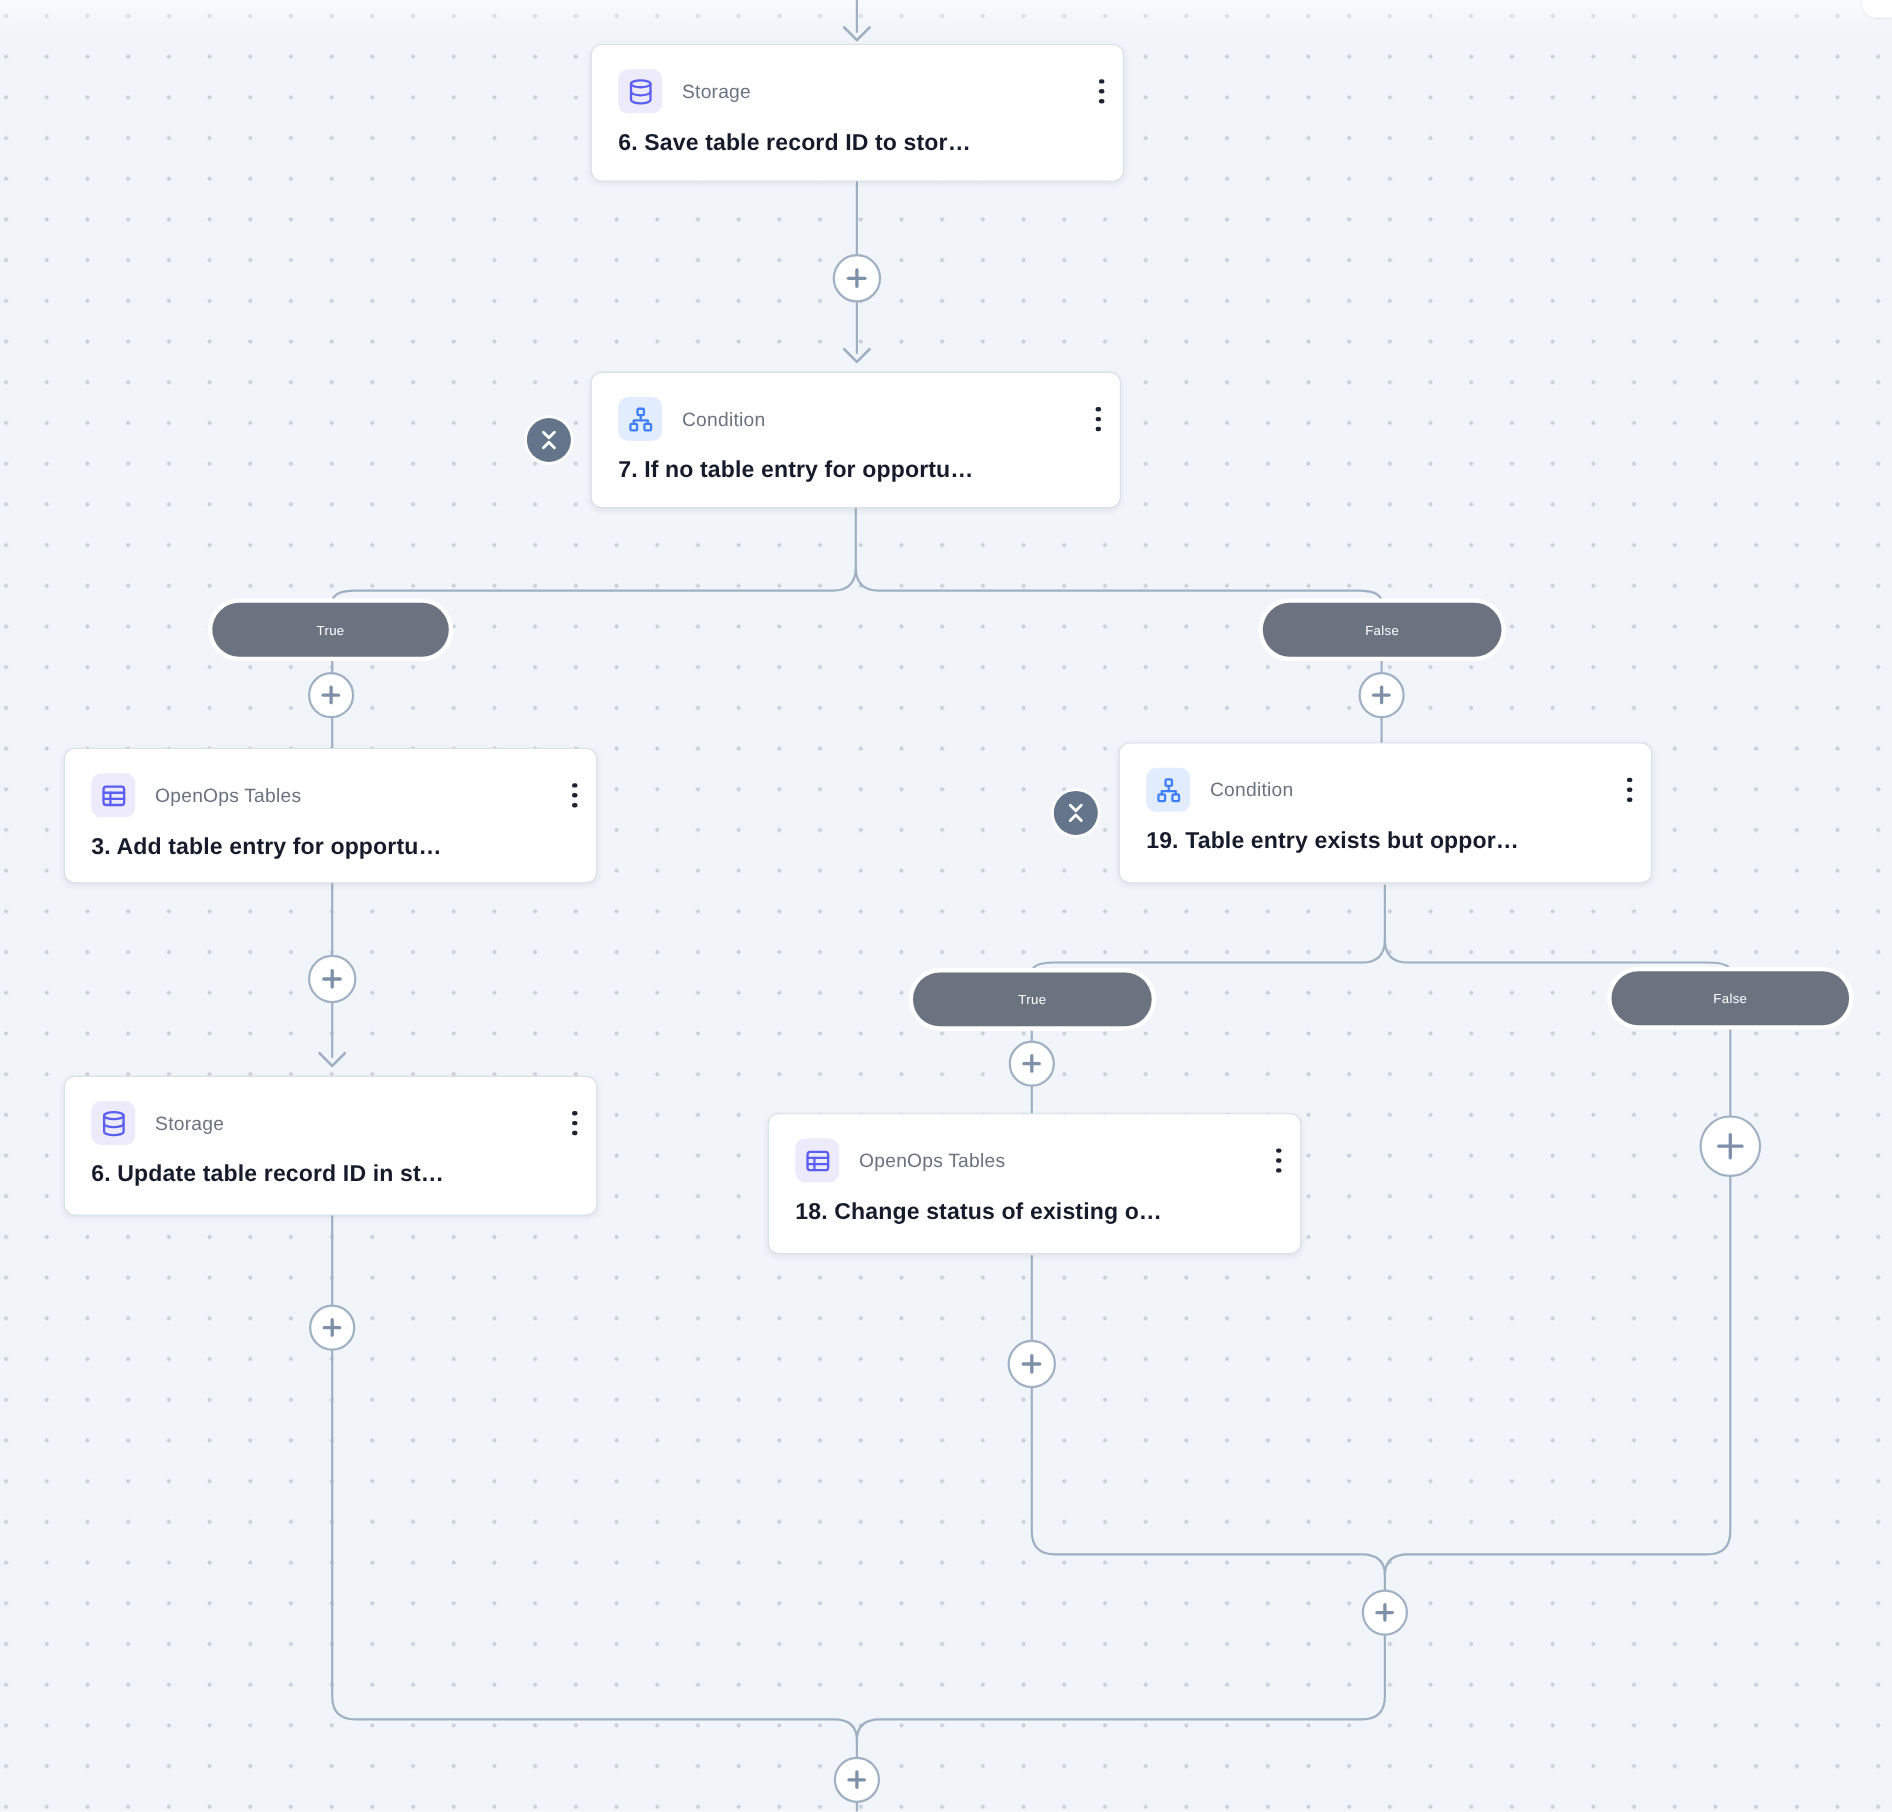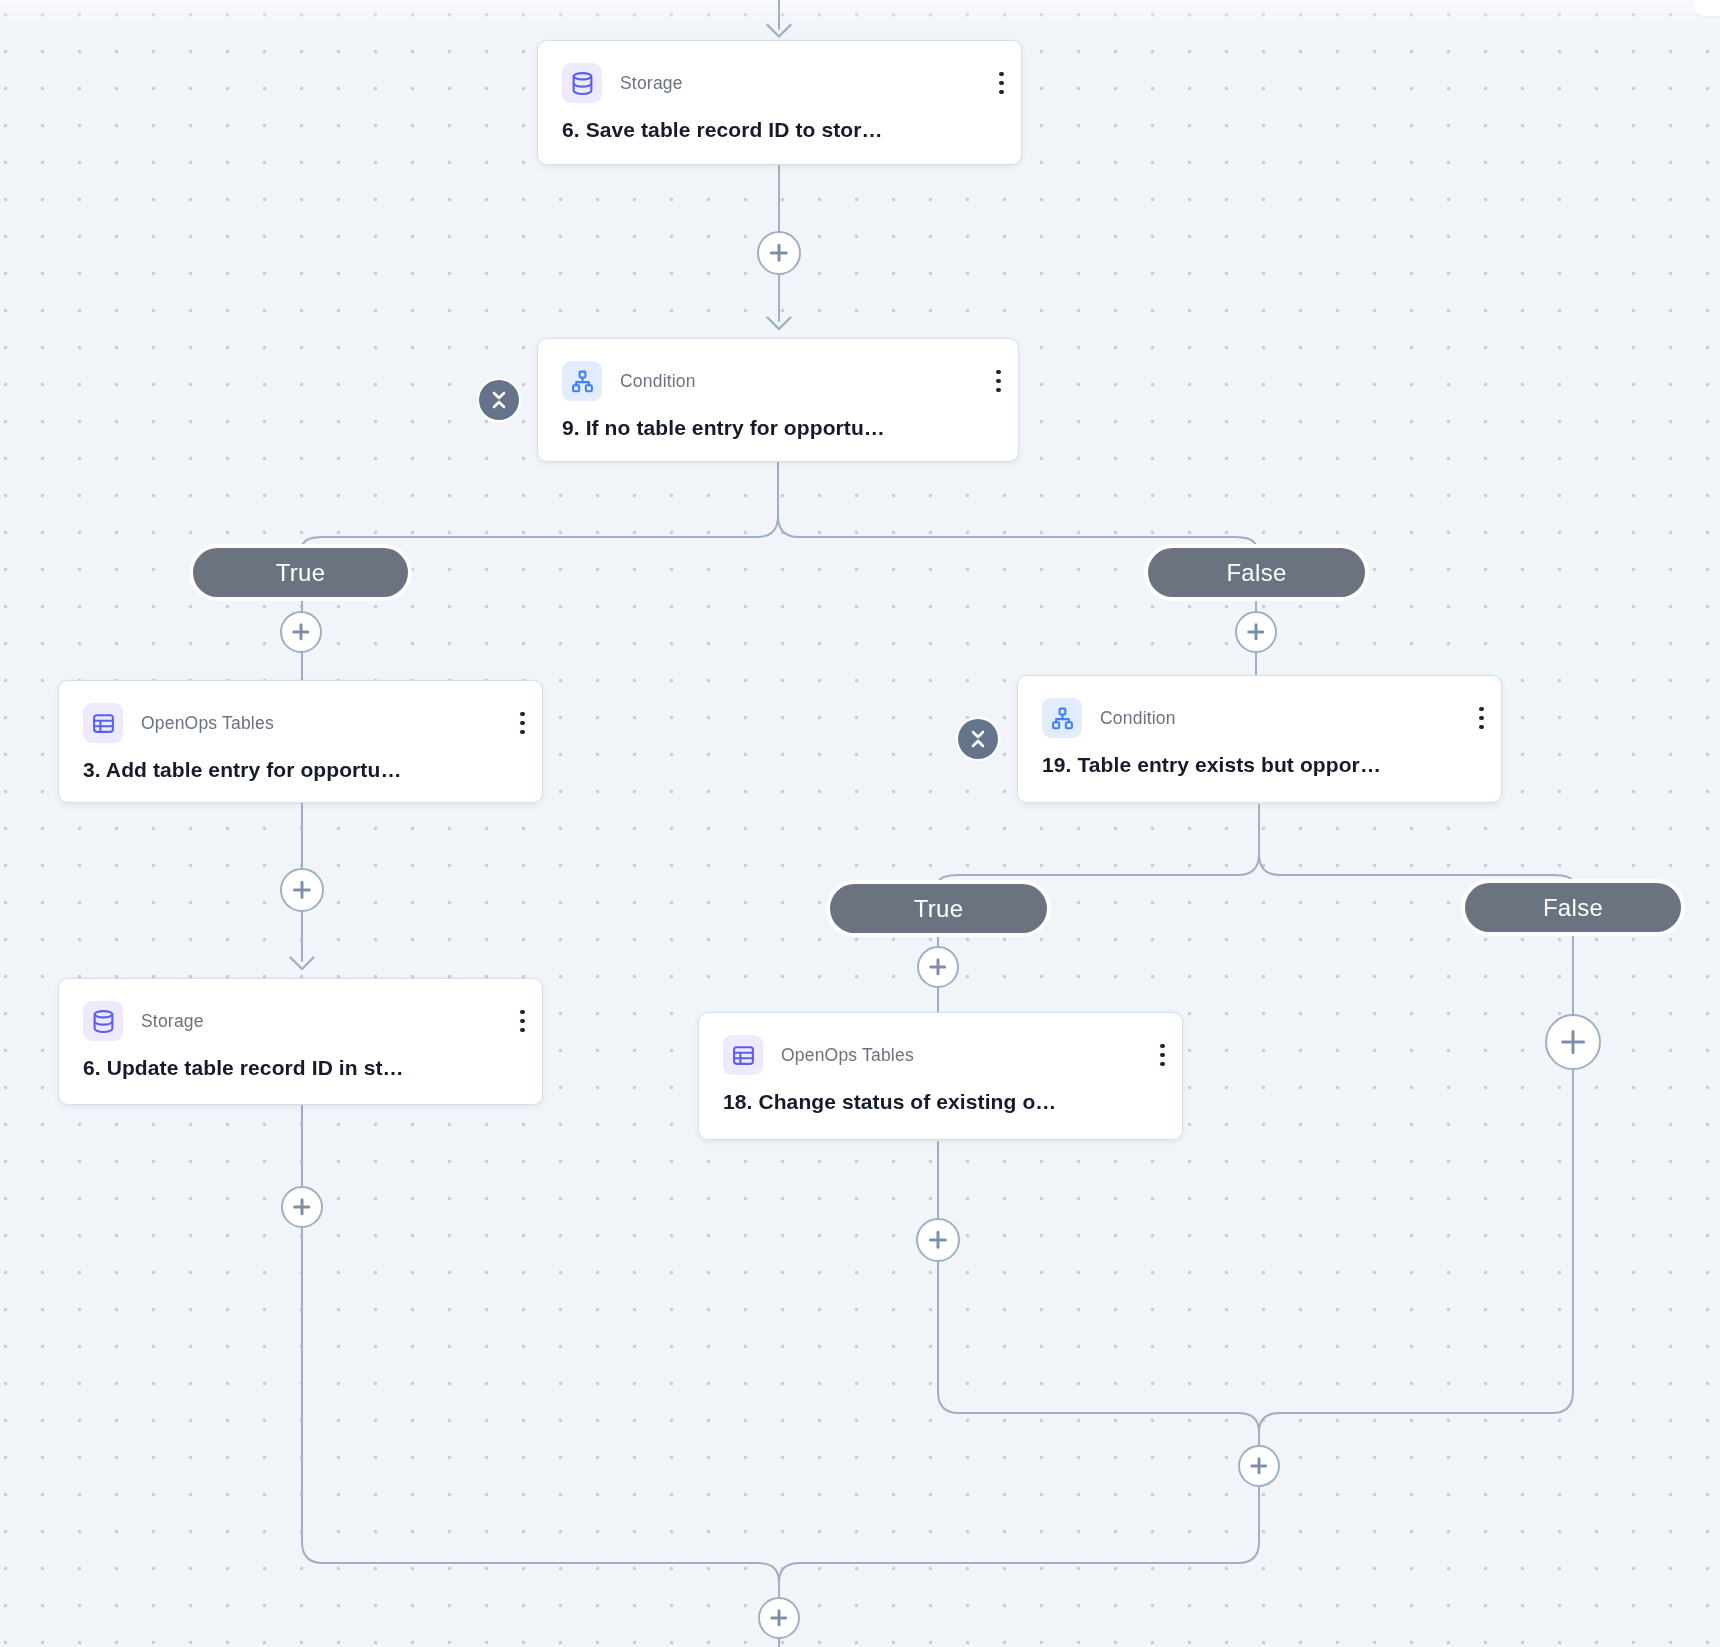--- a/index.html
+++ b/index.html
@@ -30,21 +30,21 @@
   .icon-box.blue{background:var(--blue_bg,#e1ecfd);color:var(--blue,#3f7ff7)}
   .icon-box svg{width:25px;height:25px;stroke:currentColor;fill:none;stroke-width:2;stroke-linecap:round;stroke-linejoin:round}
   .node-type{margin-left:18px;font-size:17.5px;color:var(--label,#6b7280);letter-spacing:.2px}
   .dots{margin-left:auto;display:flex;flex-direction:column;gap:4.5px;padding:5px 3px;cursor:pointer;background:none;border:none}
   .dots i{width:4.6px;height:4.6px;border-radius:50%;background:#1c2433;display:block}
   .node-title{margin-top:15px;font-size:21px;font-weight:700;color:var(--title,#161b2c);
     letter-spacing:.1px;white-space:nowrap;overflow:hidden}
 
   .pill{position:absolute;z-index:3;height:49px;border-radius:25px;background:var(--pill,#6b7280);
     box-shadow:0 0 0 4px #fff;display:flex;align-items:center;justify-content:center;
-    color:#fff;font-size:24px;letter-spacing:.3px}
+    color:#fff;font-size:12px;letter-spacing:.3px}
   .plus{position:absolute;z-index:4;border-radius:50%;background:#fff;
     border:2px solid var(--line,#9fb0c4);cursor:pointer}
   .plus .plus-glyph::before,.plus .plus-glyph::after{content:"";position:absolute;left:50%;top:50%;
     background:var(--plus,#7e90a9);border-radius:2px;transform:translate(-50%,-50%)}
   .plus .plus-glyph::before{width:46%;height:3px}
   .plus .plus-glyph::after{width:3px;height:46%}
   .plus.big{border-width:2.2px}
   .collapse-badge{position:absolute;z-index:5;width:40px;height:40px;border-radius:50%;border:none;
     background:var(--badge,#64748b);box-shadow:0 0 0 2.5px rgba(255,255,255,.95);cursor:pointer;
     display:flex;align-items:center;justify-content:center}
@@ -129,21 +129,21 @@
             <path d="M5.9 15.6 v-3 h12.2 v3"></path>
           </svg>
       </span>
       <span class="node-type">Condition</span>
       <button class="dots">
           <i></i>
           <i></i>
           <i></i>
         </button>
     </div>
-    <div class="node-title">9. If no table entry for opportu…</div>
+    <div class="node-title">7. If no table entry for opportu…</div>
   </div>
 
   <div class="pill" style="left:193px;top:548px;width:215px;">True</div>
   <div class="pill" style="left:1148px;top:548px;width:217px;">False</div>
 
   <div class="node" style="left:58px;top:680px;height:123px;">
     <div class="node-head">
       <span class="icon-box purple">
         <svg viewBox="0 0 24 24">
             <rect x="3" y="4" width="18" height="16" rx="2.4"></rect>

